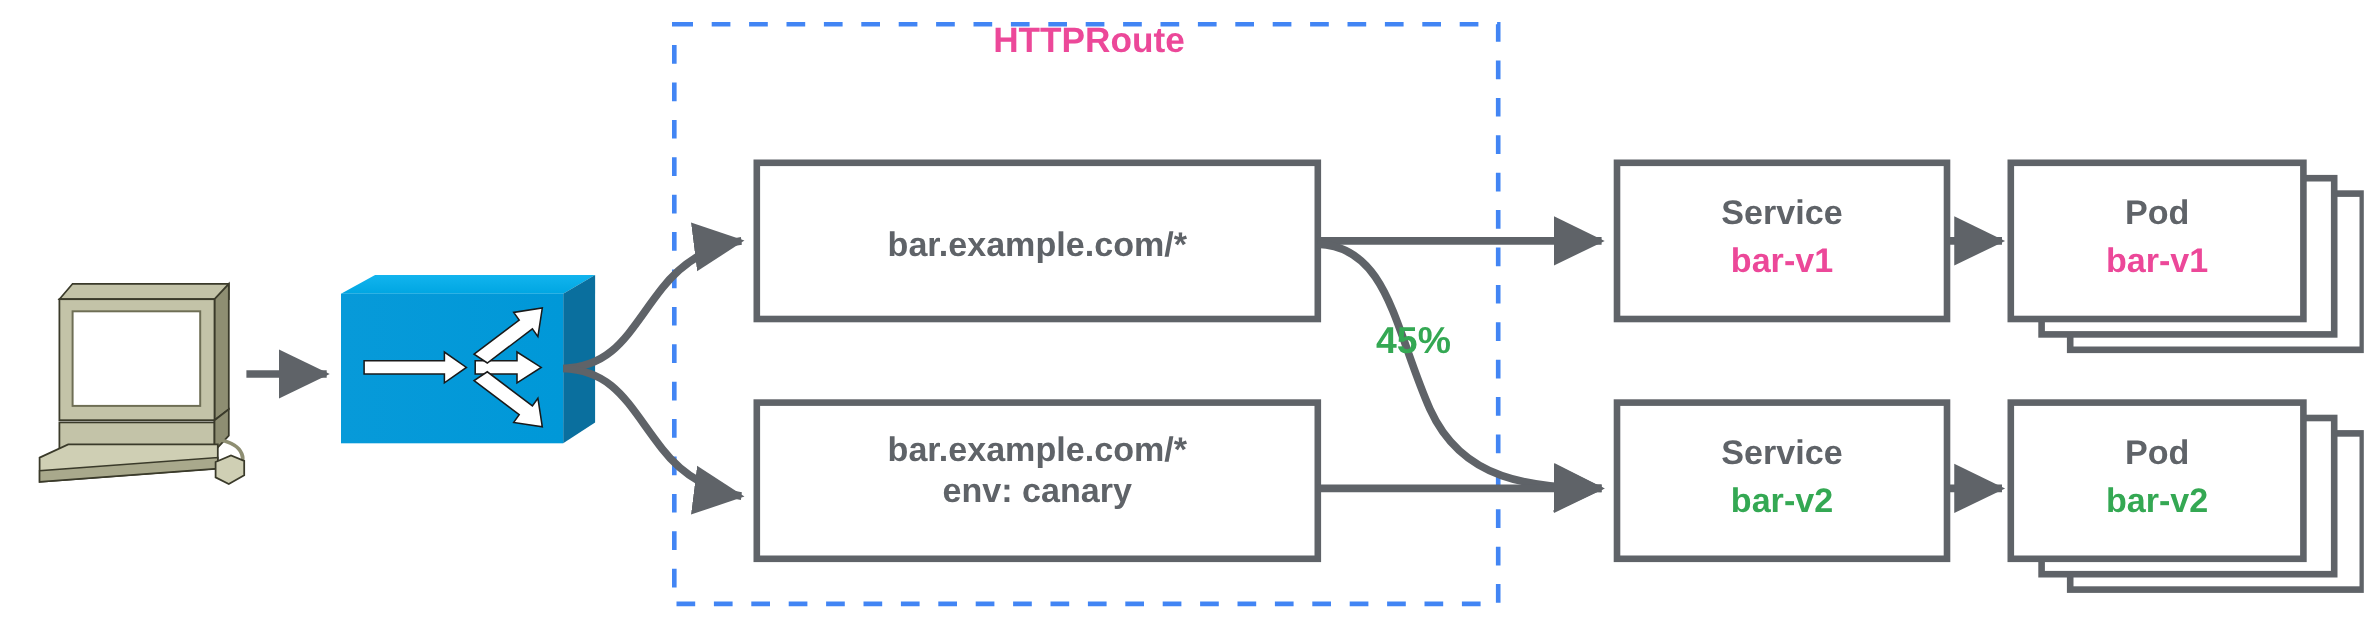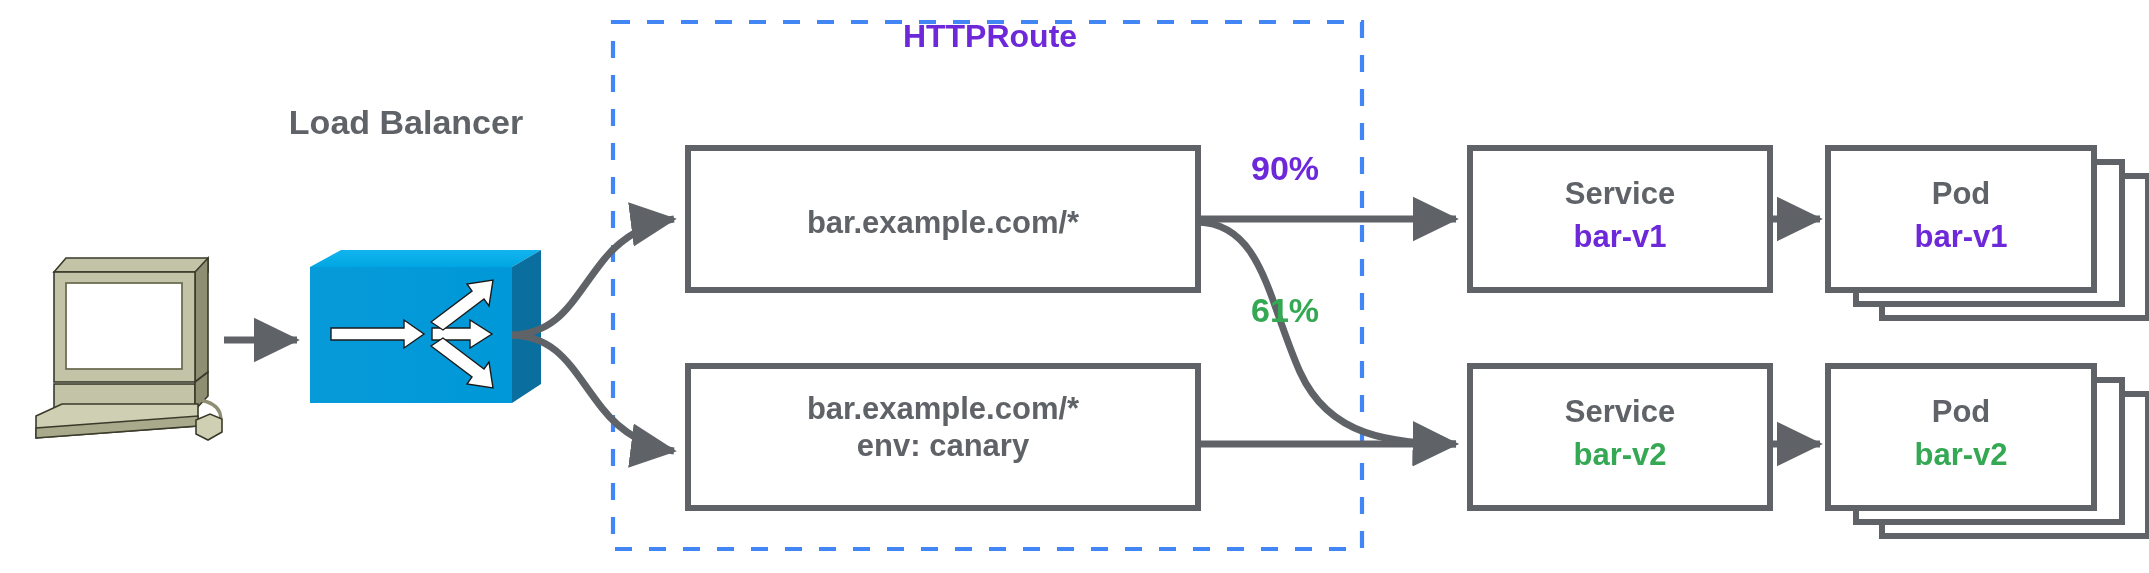--- a/index.html
+++ b/index.html
@@ -26,21 +26,21 @@
   }
   .txt {
     position: absolute;
     text-align: center;
     white-space: pre;
     line-height: 1.18;
     font-weight: bold;
     color: #5f6368;
   }
   .lbl-gray   { color: #5f6368; }
-  .lbl-blue   { color: #6d28d9; }
+  .lbl-blue   { color: #ec4899; }
   .lbl-green  { color: #34a853; }
 
   #lbl-load-balancer {
     left: 196px; top: 102px; width: 420px;
     font-size: 34px;
   }
   #lbl-httproute-kind {
     left: 810px; top: 18px; width: 360px;
     font-size: 32px;
   }
@@ -160,30 +160,28 @@
       <rect x="1856" y="162" width="266" height="142" fill="#ffffff" stroke="#5f6368" stroke-width="6"></rect>
       <rect x="1828" y="148" width="266" height="142" fill="#ffffff" stroke="#5f6368" stroke-width="6"></rect>
     </g>
     <g>
       <rect x="1882" y="394" width="266" height="142" fill="#ffffff" stroke="#5f6368" stroke-width="6"></rect>
       <rect x="1856" y="380" width="266" height="142" fill="#ffffff" stroke="#5f6368" stroke-width="6"></rect>
       <rect x="1828" y="366" width="266" height="142" fill="#ffffff" stroke="#5f6368" stroke-width="6"></rect>
     </g>
   </svg>
 
-  <div class="txt lbl-gray" id="lbl-load-balancer">Load Balancer</div>
 
   <div class="txt lbl-blue" id="lbl-httproute-kind">HTTPRoute</div>
 
   <div class="txt lbl-gray" id="lbl-match-1">bar.example.com/*</div>
   <div class="txt lbl-gray" id="lbl-match-2">bar.example.com/*
 env: canary</div>
 
-  <div class="txt lbl-blue" id="lbl-weight-1">90%</div>
-  <div class="txt lbl-green" id="lbl-weight-2">61%</div>
+  <div class="txt lbl-green" id="lbl-weight-2">45%</div>
 
   <div class="txt lbl-gray" id="lbl-svc-1-kind">Service</div>
   <div class="txt lbl-blue" id="lbl-svc-1-name">bar-v1</div>
 
   <div class="txt lbl-gray" id="lbl-svc-2-kind">Service</div>
   <div class="txt lbl-green" id="lbl-svc-2-name">bar-v2</div>
 
   <div class="txt lbl-gray" id="lbl-pod-1-kind">Pod</div>
   <div class="txt lbl-blue" id="lbl-pod-1-name">bar-v1</div>
 

